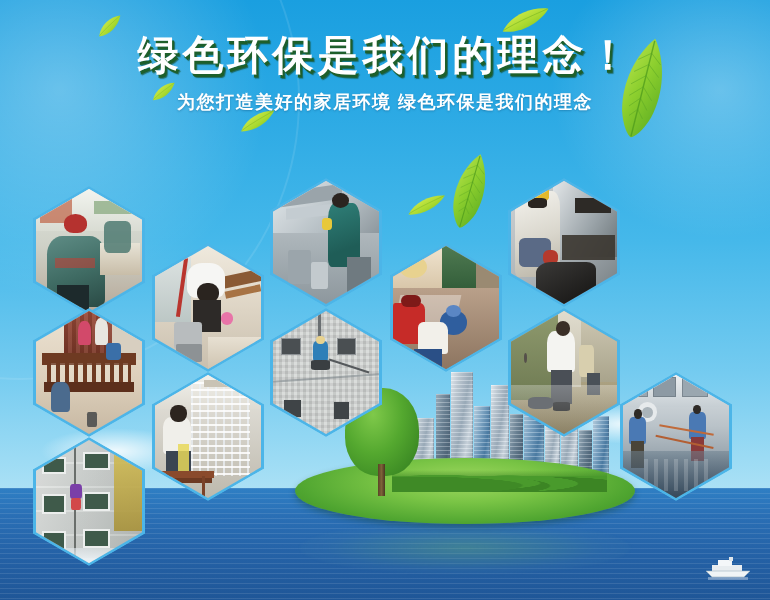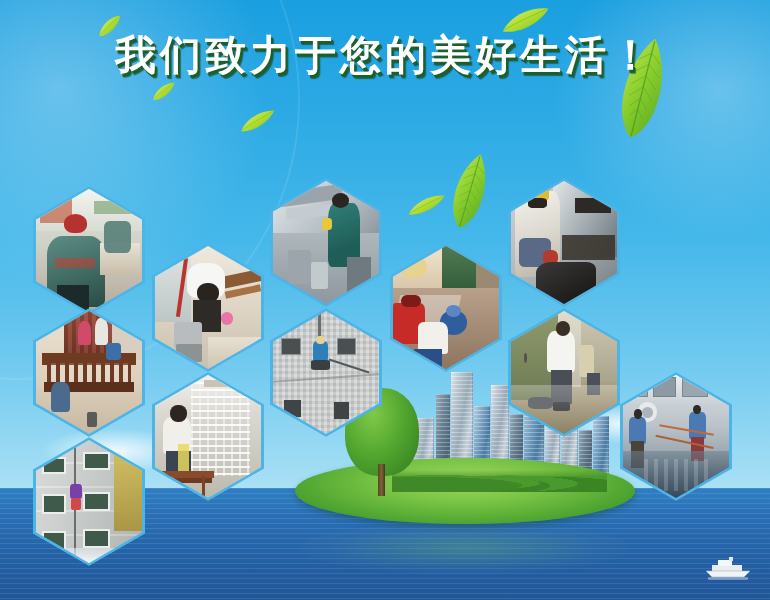--- a/index.html
+++ b/index.html
@@ -134,21 +134,22 @@
 </head>
 <body>
 
 <div id="banner">
 
   <div class="sky-glow" style="left:-150px; top:-120px; width:420px; height:420px;"></div>
   <div class="sky-glow" style="right:-120px; top:-60px; width:340px; height:300px;"></div>
   <div class="sky-arc" style="left:-260px; top:-180px; width:560px; height:560px;"></div>
 
   <div class="header">
-    <div class="title">我们致力于您的美好生活！</div>
+    <div class="title">绿色环保是我们的理念！</div>
+    <div class="subtitle">为您打造美好的家居环境 绿色环保是我们的理念</div>
   </div>
 
   <div id="leaf-layer">
       <div class="leaf" style="left: 95px; top: 18px; width: 30px; height: 16px; transform: rotate(-28deg);">
         <svg width="30" height="16" viewBox="0 0 60 26" preserveAspectRatio="none">
           <defs>
             <linearGradient id="ls95" x1="0" y1="0" x2="1" y2="1">
               <stop offset="0%" stop-color="#d8ee52"></stop>
               <stop offset="60%" stop-color="#a8d92f"></stop>
               <stop offset="100%" stop-color="#7cc024"></stop>

